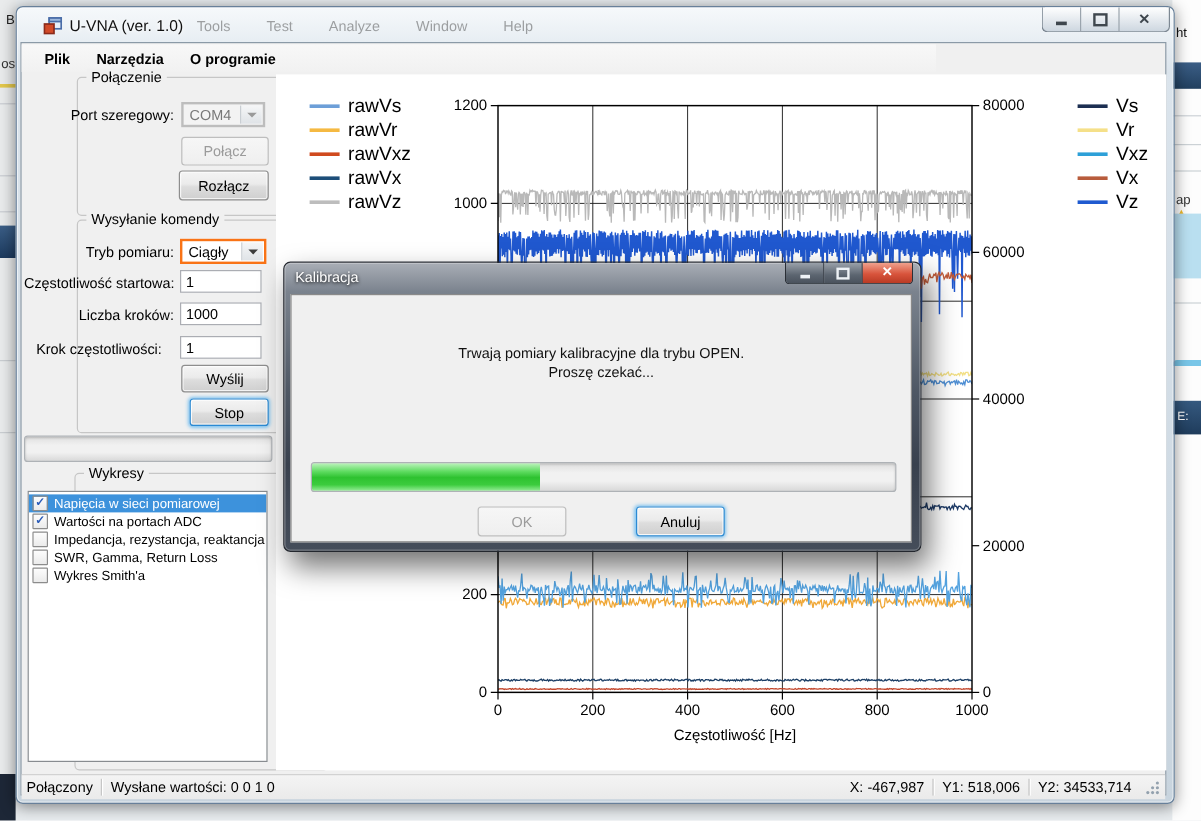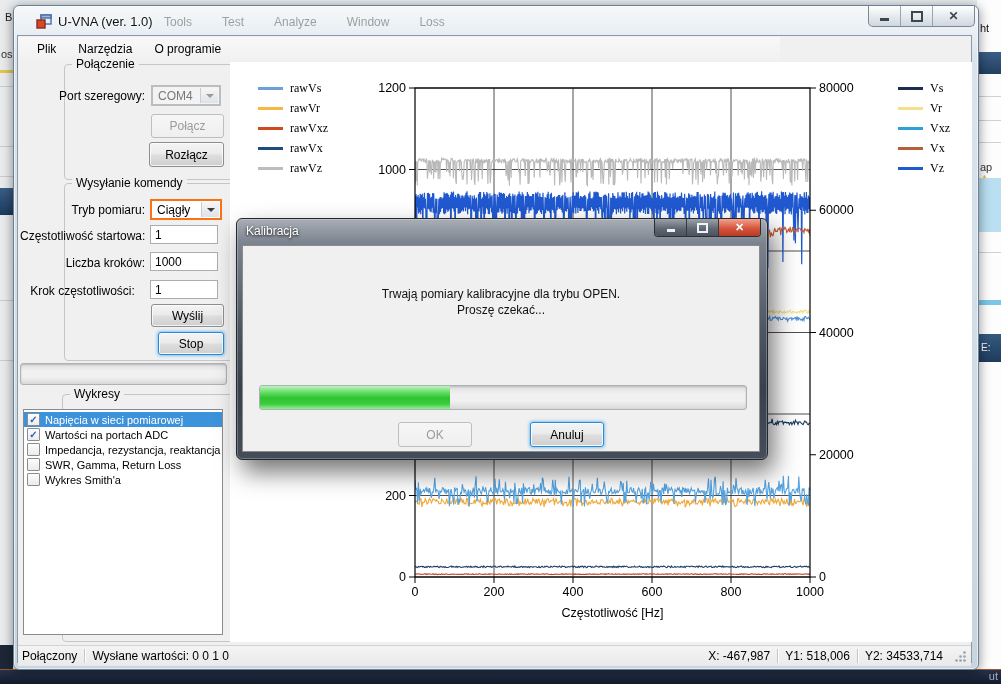--- a/index.html
+++ b/index.html
@@ -36,21 +36,21 @@
   .winbtns{position:absolute;right:3px;top:0;height:20px;display:flex;border:1px solid #7d8893;border-top:none;
            border-radius:0 0 5px 5px;overflow:hidden;background:linear-gradient(180deg,rgba(255,255,255,.95),rgba(200,210,220,.85));}
   .winbtn{width:31px;display:flex;align-items:center;justify-content:center;border-right:1px solid #9aa4ad;}
   .winbtn:last-child{border-right:none;width:41px;}
   .g-min{width:9px;height:3px;background:#3f474e;margin-top:7px;}
   .g-max{width:8px;height:7px;border:2px solid #3f474e;background:transparent;}
   .g-x{font-size:12px;font-weight:bold;color:#3f474e;line-height:1;}
   .client{left:17px;top:35px;width:955px;height:628px;background:#f0f0f0;border:1px solid #8b9aa7;box-sizing:border-box;}
 
   
-  .menubar{left:18px;top:37px;width:762px;height:23px;background:linear-gradient(180deg,#f8f8f8,#f1f1f1);display:flex;align-items:center;padding-left:8px;box-sizing:border-box;}
+  .menubar{left:18px;top:37px;width:762px;height:23px;background:linear-gradient(180deg,#f8f8f8,#f1f1f1);display:flex;align-items:center;padding-left:8px;box-sizing:border-box;font-weight:bold;}
   .menu-item{font-size:12px;color:#000;padding:3px 11px;}
 
   
   .groupbox{position:absolute;border:1px solid #c6c6c6;border-radius:4px;margin-left:44px;}
   .gb-title{position:absolute;top:-8px;left:7px;background:#f0f0f0;padding:0 4px;font-size:12px;color:#000;white-space:nowrap;}
   .btn{position:absolute;display:flex;align-items:center;justify-content:center;font-size:12px;color:#000;
        background:linear-gradient(180deg,#f4f4f4 0%,#ebebeb 45%,#dddddd 55%,#cfcfcf 100%);
        border:1px solid #8e8e8e;border-radius:3px;box-shadow:inset 0 0 0 1px rgba(255,255,255,.75);cursor:default;}
   .btn.disabled{color:#9b9b9b;background:linear-gradient(180deg,#f6f6f6,#efefef);border-color:#bebebe;box-shadow:none;}
   .btn.focused{border-color:#2a8ad4;box-shadow:0 0 3px 1px rgba(90,180,240,.75),inset 0 0 0 1px rgba(255,255,255,.85);}
@@ -75,21 +75,21 @@
   .lb-row.selected{background:#3d92dc;color:#fff;}
   .cb{width:11px;height:11px;flex:none;border:1px solid #8c8c8c;border-radius:1px;background:linear-gradient(180deg,#fdfdfd,#ebebeb);
       display:flex;align-items:center;justify-content:center;font-size:10px;color:#2b5cb8;}
   .cb.checked::before{content:"\2713";font-weight:bold;margin-top:-1px;}
 
   
   .chart-panel{left:230px;top:62px;width:742px;height:580px;background:#fff;}
   .legend{position:absolute;display:flex;flex-direction:column;gap:7px;}
   .legend-row{display:flex;align-items:center;gap:7px;height:13px;}
   .legend-line{width:25px;height:3px;flex:none;}
-  .legend-label{font-size:12px;color:#000;font-family:Liberation Serif, serif;}
+  .legend-label{font-size:16px;color:#000;}
   svg text{font-family:"Liberation Sans",sans-serif;}
 
   
   .statusbar{left:18px;top:645px;width:953px;height:21px;background:linear-gradient(180deg,#f4f4f4,#eaeaea);
      border-top:1px solid #d2d2d2;display:flex;align-items:center;font-size:12px;color:#000;box-sizing:border-box;}
   .sb-sep{width:1px;height:14px;background:#c6c6c6;box-shadow:1px 0 0 #fff;margin:0 7px;}
   .sb-spacer{flex:1;}
   .sb-grip{position:absolute;right:4px;bottom:3px;}
 
   
@@ -132,37 +132,34 @@
     <div class="line" style="top:96px"></div>
     <div class="line" style="top:120px"></div>
     <div class="line" style="top:142px"></div>
     <span class="bg-frag" style="left:3px;top:161px;">ap</span>
     <span class="bg-frag" style="left:3px;top:172px;color:#f0b929;font-size:9px;">▲</span>
     <div class="cyan"></div>
     <div class="line" style="top:252px"></div>
     <div class="curve"></div>
     <div class="navy2">E:</div>
   </div>
-  <div class="abs bg-bottom">
-    <span class="bg-frag" style="right:3px;top:0px;color:#9fb0c0;">ut</span>
-  </div>
 
   <div class="abs main-window">
     <svg class="win-icon" viewBox="0 0 16 16">
       <rect x="5" y="2" width="10" height="9" fill="#e8f0fa" stroke="#4a6da8" stroke-width="1.4"></rect>
       <rect x="5" y="2" width="10" height="3" fill="#9db8dd" stroke="#4a6da8" stroke-width="1.4"></rect>
       <rect x="1" y="7" width="8" height="8" fill="#d24a28" stroke="#8a2a1a" stroke-width="1.4"></rect>
     </svg>
     <span class="win-title">U-VNA (ver. 1.0)</span>
     <div class="bg-menu" id="bg-menu">
         <span>Tools</span>
         <span>Test</span>
         <span>Analyze</span>
         <span>Window</span>
-        <span>Loss</span>
+        <span>Help</span>
       </div>
     <div class="winbtns">
       <div class="winbtn">
           <div class="g-min"></div>
         </div>
       <div class="winbtn">
           <div class="g-max"></div>
         </div>
       <div class="winbtn">
           <span class="g-x">✕</span>

